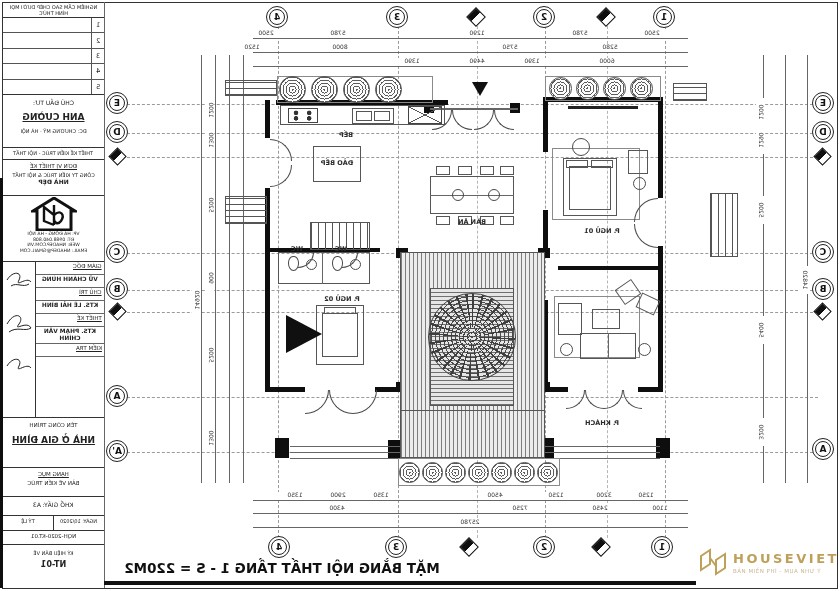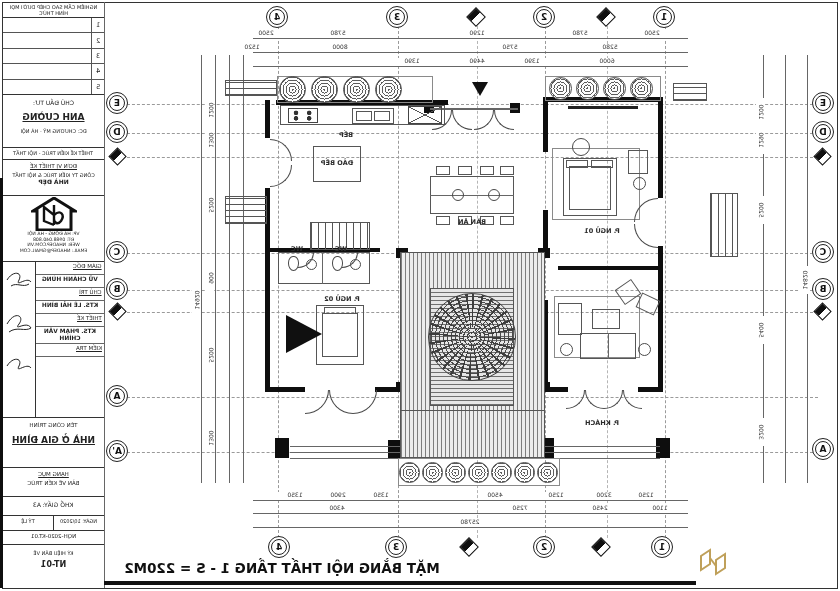--- a/index.html
+++ b/index.html
@@ -421,14 +421,18 @@
     </div>
 
   <div id="footer-title">MẶT BẰNG NỘI THẤT TẦNG 1 - S = 220M2</div>
 
   <div id="brand">
     <svg class="mark" width="30" height="32" viewBox="0 0 30 32">
       <path d="M3 24 L3 10 L12 4 L12 18 Z" fill="none" stroke="#bfa05a" stroke-width="2"></path>
       <path d="M27 8 L27 22 L18 28 L18 14 Z" fill="none" stroke="#bfa05a" stroke-width="2"></path>
       <path d="M12 12 L18 20" stroke="#bfa05a" stroke-width="2"></path>
     </svg>
+    <div class="btxt">
+      <span class="bname" style="color: rgb(191, 160, 90);">HOUSEVIET</span>
+      <span class="btag" style="color: rgb(200, 183, 149);">BẢN MIỀN PHÍ - MUA NHƯ Ý</span>
+    </div>
   </div>
 </div>
 
 </body></html>

